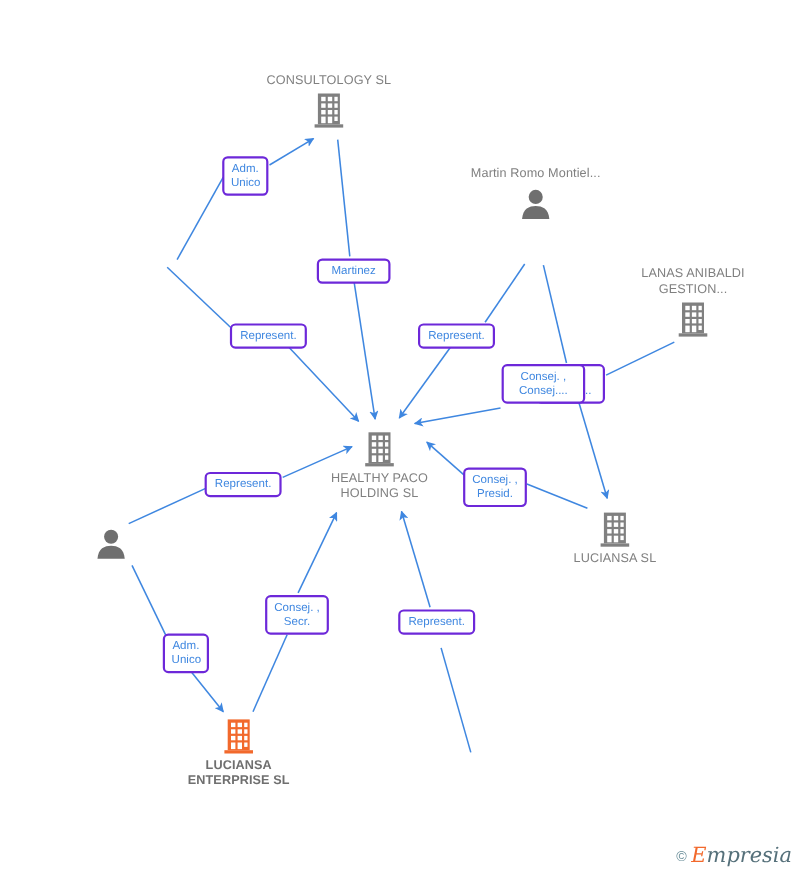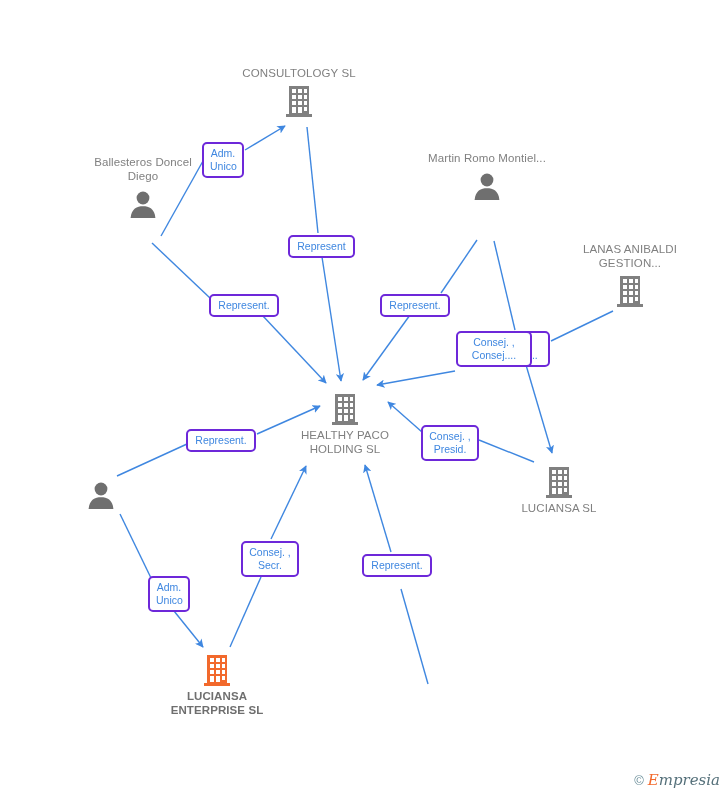--- a/index.html
+++ b/index.html
@@ -81,21 +81,21 @@
     gap: 4px;
     font-size: 16px;
   }
   #watermark .copy {
     color: #6b8f9a;
     font-size: 13px;
   }
   #watermark .brand {
     font-family: "DejaVu Serif", serif;
     font-style: italic;
-    font-size: 15px;
+    font-size: 19px;
     color: #55707a;
   }
   #watermark .brand .e { color: #f2692c; }
 </style>
 </head>
 <body>
 
 <div id="graph">
 
   <svg id="edges" viewBox="0 0 728 795" width="728" height="795">
@@ -158,31 +158,20 @@
             <rect x="13" y="17" width="4" height="4"></rect>
             <rect x="19" y="17" width="3" height="4"></rect>
           <rect x="7" y="23" width="4" height="6"></rect>
             <rect x="13" y="23" width="4" height="6"></rect>
             <rect x="19" y="23" width="3" height="4"></rect>
         </g>
       </svg>
     </span>
   </div>
 
-  <div class="node label-above" style="left:143px; top:155px;">
-    <span class="caption">Ballesteros
-Doncel
-Diego</span>
-    <span class="glyph">
-      <svg width="30" height="30" viewBox="0 0 30 30" aria-hidden="true">
-        <circle cx="15" cy="9" r="6.4" fill="#6f6f6f"></circle>
-        <path d="M 2.6 29 C 3.4 19.6 9.0 17.2 15 17.2 C 21 17.2 26.6 19.6 27.4 29 Z" fill="#6f6f6f"></path>
-      </svg>
-    </span>
-  </div>
 
   <div class="node label-above" style="left:487px; top:151px;">
     <span class="caption">Martin
 Romo
 Montiel...</span>
     <span class="glyph">
       <svg width="30" height="30" viewBox="0 0 30 30" aria-hidden="true">
         <circle cx="15" cy="9" r="6.4" fill="#6f6f6f"></circle>
         <path d="M 2.6 29 C 3.4 19.6 9.0 17.2 15 17.2 C 21 17.2 26.6 19.6 27.4 29 Z" fill="#6f6f6f"></path>
       </svg>
@@ -297,21 +286,21 @@
     </span>
     <span class="caption">LUCIANSA
 ENTERPRISE
 SL</span>
   </div>
 
 
   <div class="chip two-line" style="left:202px; top:142px; width:42px;">Adm.
 Unico</div>
 
-  <div class="chip" style="left:288px; top:235px; width:67px;">Represent</div>
+  <div class="chip" style="left:288px; top:235px; width:67px;">Martinez</div>
 
   <div class="chip" style="left:209px; top:294px; width:70px;">Represent.</div>
 
   <div class="chip" style="left:380px; top:294px; width:70px;">Represent.</div>
 
   <div class="chip two-line" style="left:487px; top:331px; width:63px; z-index:1;">Adm.
 Unico,...</div>
 
   <div class="chip two-line" style="left:456px; top:331px; width:76px; z-index:2;">Consej. ,
 Consej....</div>

